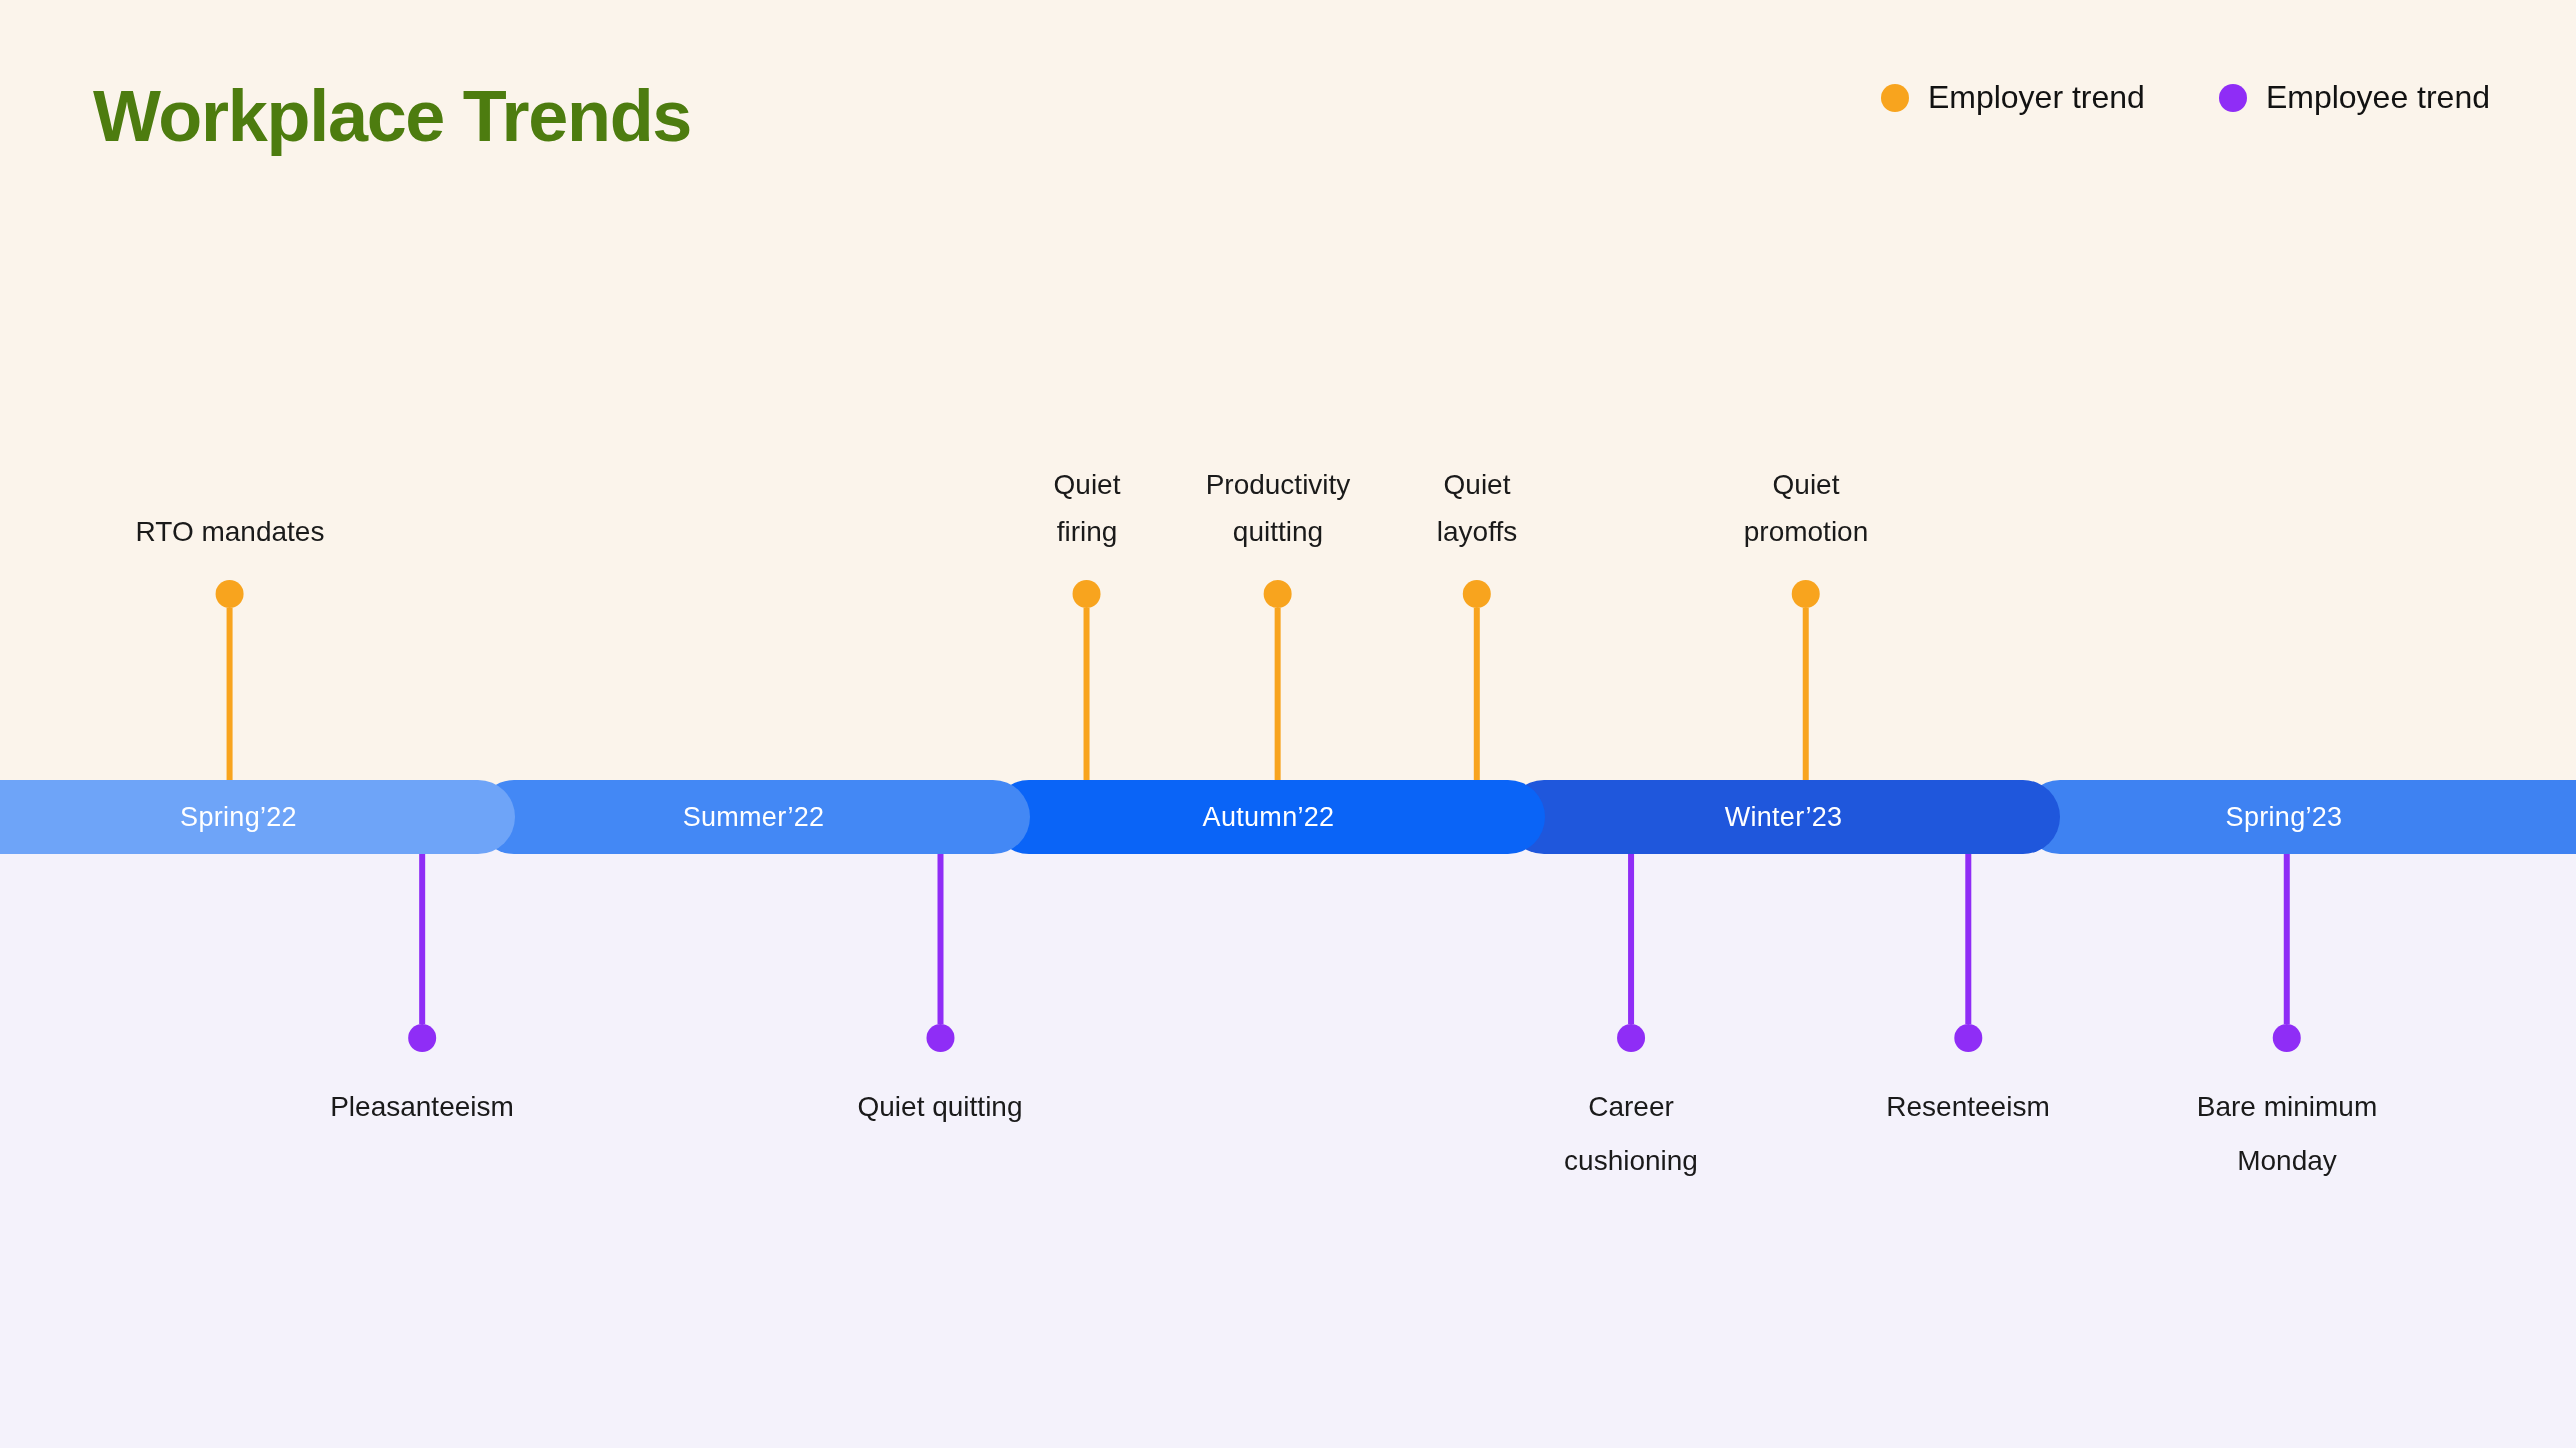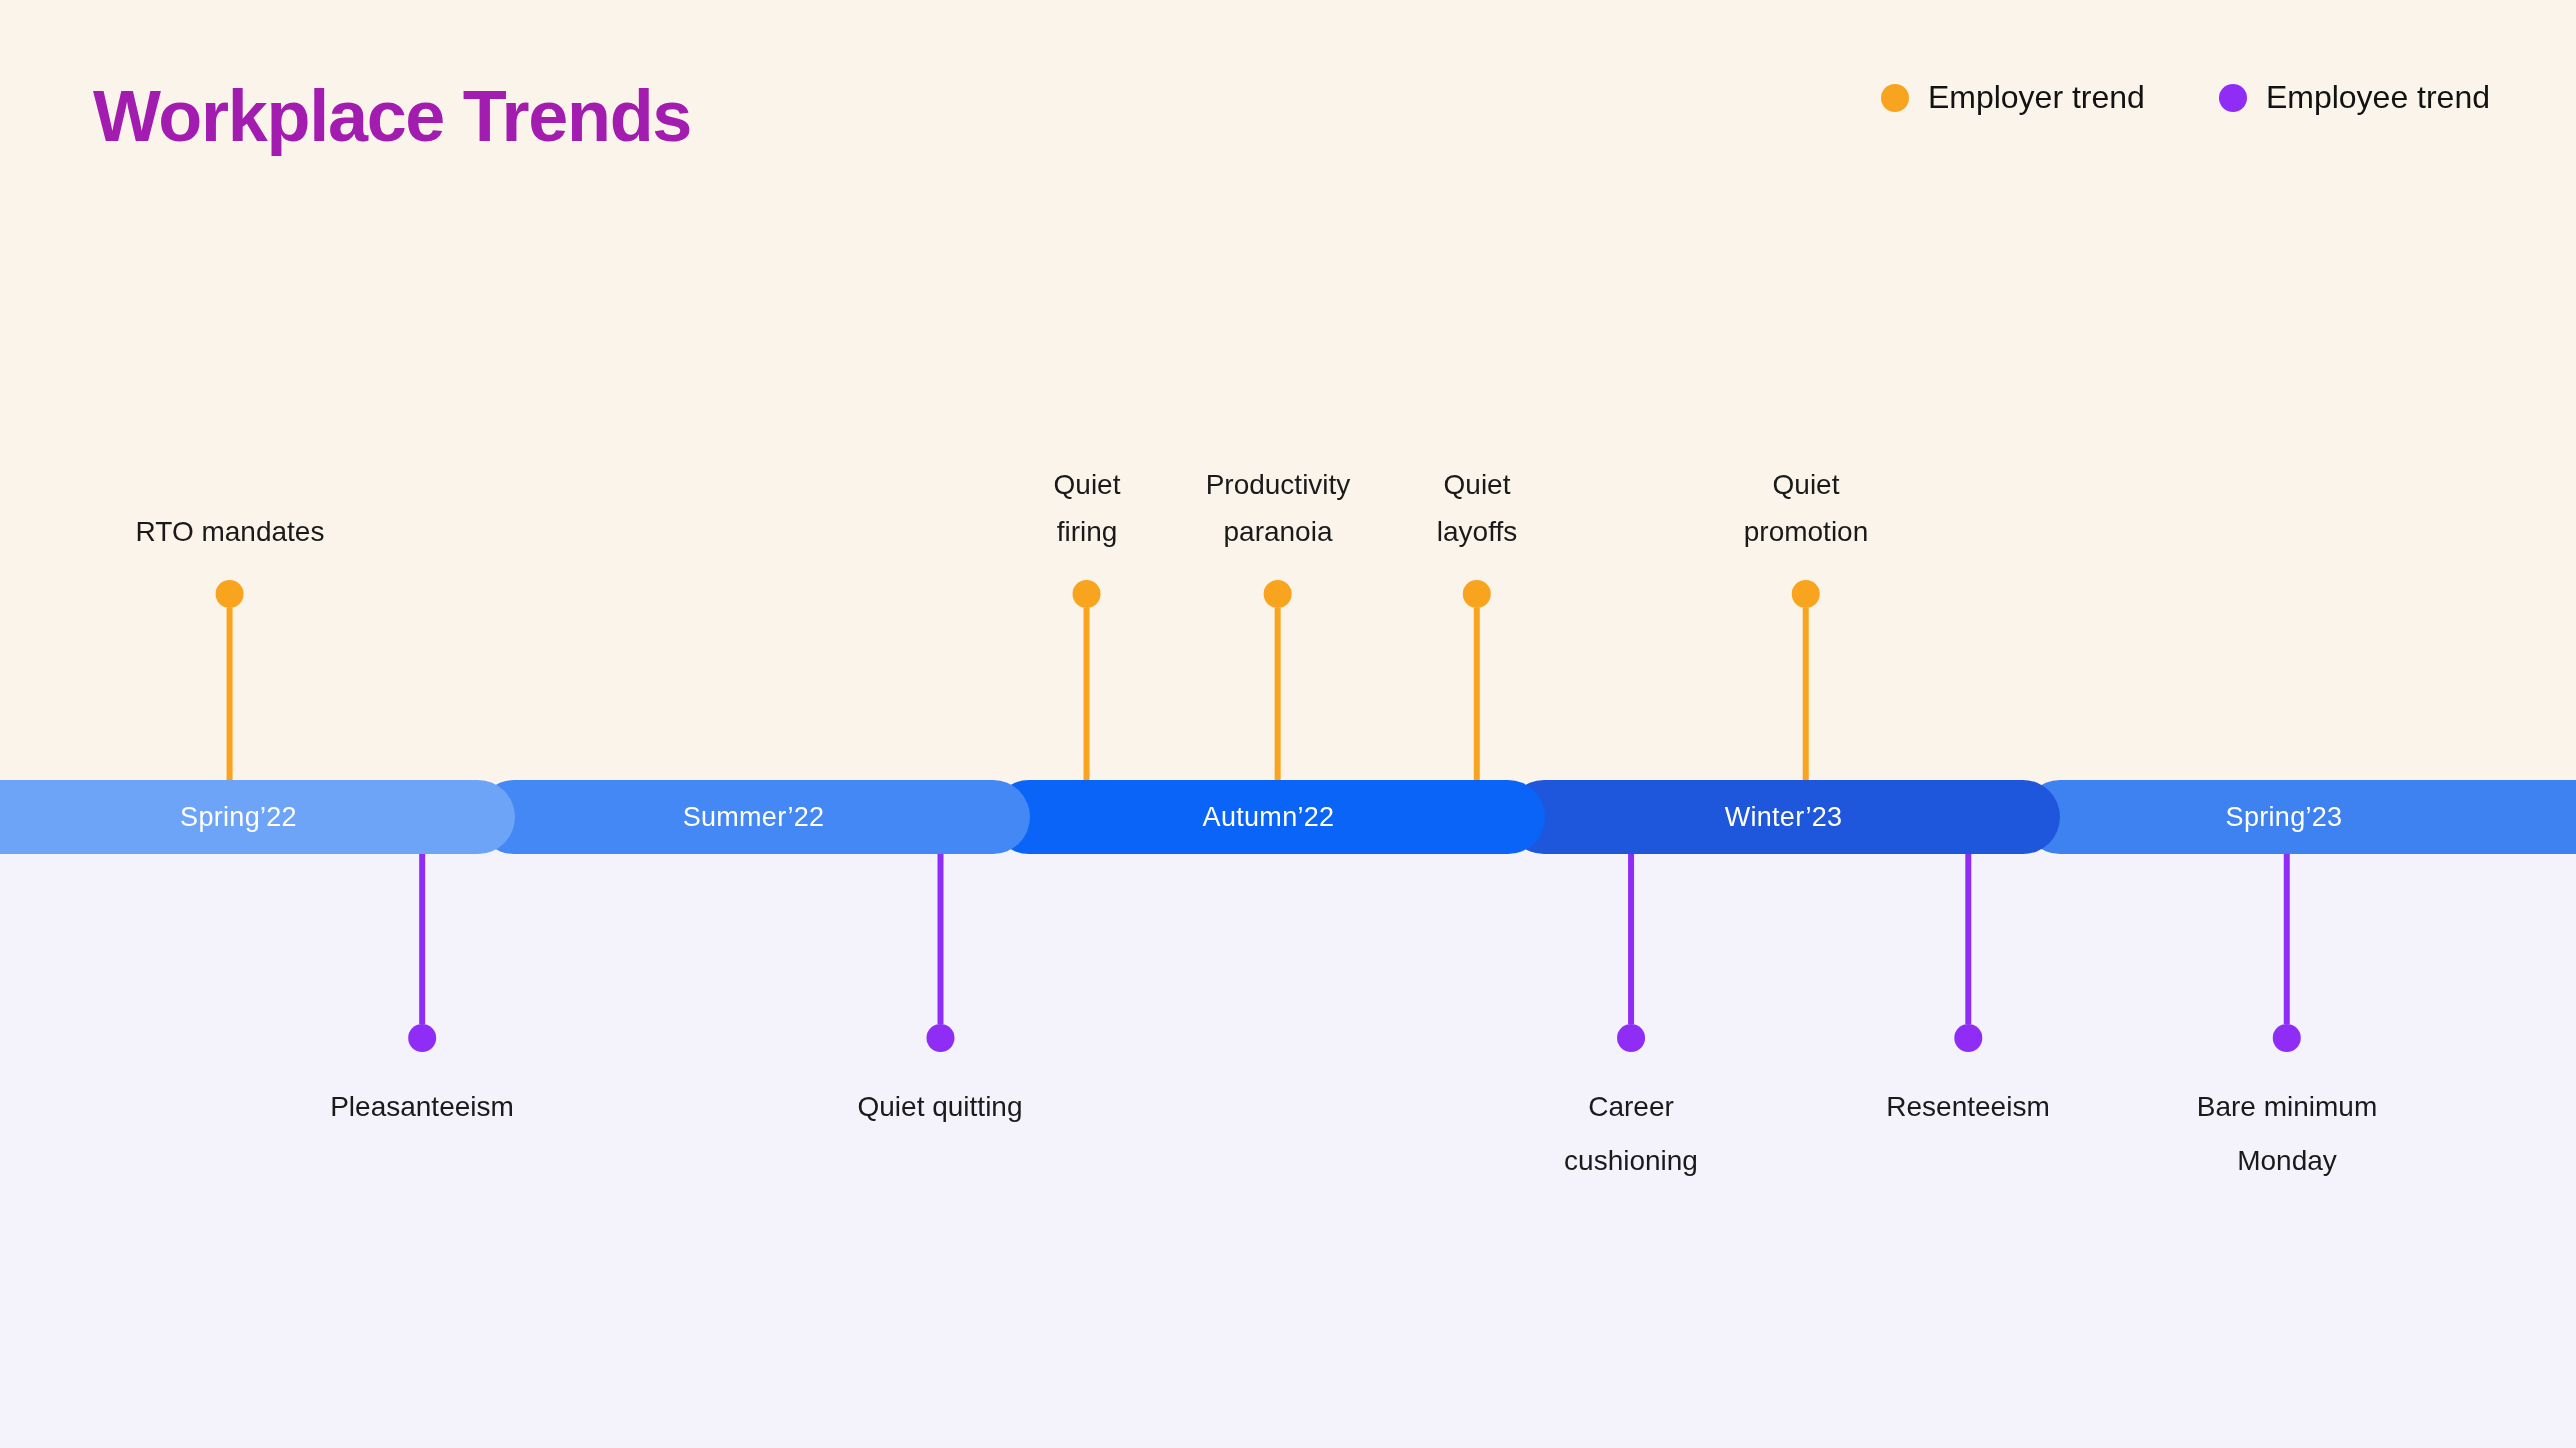--- a/index.html
+++ b/index.html
@@ -13,21 +13,21 @@
 
   .bg-top {
     position: absolute; left: 0; top: 0;
     width: 2576px; height: 817px;
     background: #FBF4EB;
   }
 
   .title {
     position: absolute; left: 93px; top: 75px; margin: 0;
     font-size: 72px; font-weight: 700; letter-spacing: -1.3px;
-    color: #a21caf; white-space: nowrap;
+    color: #4d7c0f; white-space: nowrap;
   }
 
   .legend {
     position: absolute; top: 79px; right: 86px;
     display: flex; align-items: center; gap: 74px;
   }
   .legend-item { display: flex; align-items: center; gap: 19px; }
   .legend-dot { width: 28px; height: 28px; border-radius: 50%; flex: 0 0 auto; }
   .legend-label { font-size: 32px; color: #121212; white-space: nowrap; }
 
@@ -99,21 +99,21 @@
       <div>Quiet</div>
       <div>firing</div>
     </div>
     <span class="m-dot" style="background: rgb(248, 164, 30);"></span>
     <span class="m-stem" style="background: rgb(248, 164, 30);"></span>
   </div>
 
   <div class="marker top" style="left: 1278px;">
     <div class="m-label">
       <div>Productivity</div>
-      <div>paranoia</div>
+      <div>quitting</div>
     </div>
     <span class="m-dot" style="background: rgb(248, 164, 30);"></span>
     <span class="m-stem" style="background: rgb(248, 164, 30);"></span>
   </div>
 
   <div class="marker top" style="left: 1477px;">
     <div class="m-label">
       <div>Quiet</div>
       <div>layoffs</div>
     </div>

